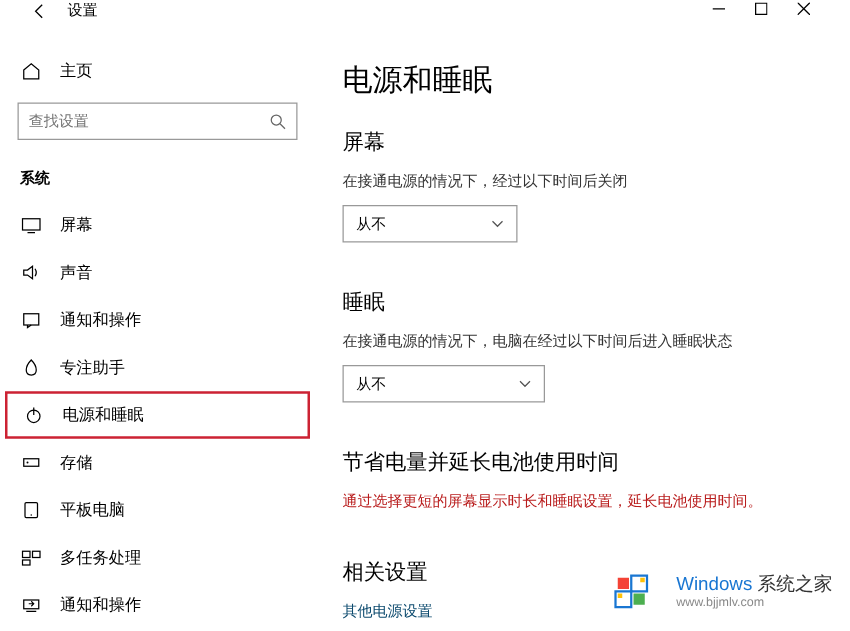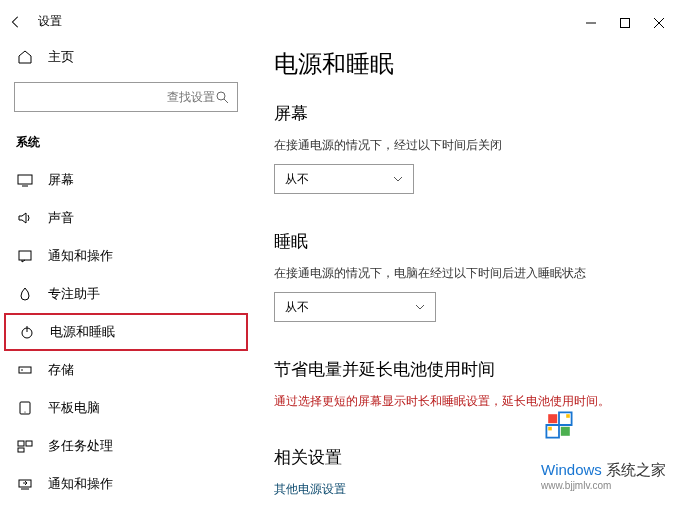--- a/index.html
+++ b/index.html
@@ -1,48 +1,48 @@
 <!DOCTYPE html>
 <html><head>
   <meta charset="utf-8">
   <style>
     * { margin: 0; padding: 0; box-sizing: border-box; }
     body { font-family: "Microsoft YaHei", "Segoe UI", sans-serif; font-size: 13px; color: #000; background: #fff; width: 680px; height: 505px; overflow: hidden; position: relative; }
     
-    .titlebar { height: 30px; display: flex; align-items: flex-end; padding: 0 8px; }
+    .titlebar { height: 30px; display: flex; align-items: flex-start; padding: 0 24px; }
     .titlebar-left { display: flex; align-items: center; gap: 14px; }
     .back-arrow { width: 16px; height: 16px; display: flex; align-items: center; justify-content: center; }
     .title-text { font-size: 12px; }
     .titlebar-right { margin-left: auto; display: flex; gap: 20px; padding-right: 6px; }
     .wc { width: 14px; height: 14px; display: flex; align-items: center; justify-content: center; }
     
     .body-area { display: flex; height: calc(100% - 30px); }
     
     .sidebar { width: 252px; padding: 8px 0 0 0; }
     .home-row { display: flex; align-items: center; gap: 14px; padding: 10px 16px; }
     .icon-slot { width: 18px; height: 18px; display: flex; align-items: center; justify-content: center; flex-shrink: 0; }
     .search-box { margin: 6px 14px 14px 14px; height: 30px; border: 1px solid #999; display: flex; align-items: center; padding: 0 8px; background: #fff; }
-    .search-box input { border: none; outline: none; flex: 1; font-size: 12px; font-family: inherit; color: #666; background: transparent; text-align: right; }
+    .search-box input { border: none; outline: none; flex: 1; font-size: 12px; font-family: inherit; color: #666; background: transparent; }
     .search-icon { width: 14px; height: 14px; }
     .section-header { padding: 8px 16px 10px; font-size: 12px; font-weight: 600; }
     .nav-list { display: flex; flex-direction: column; }
     .nav-item { display: flex; align-items: center; gap: 14px; padding: 10px 16px; cursor: pointer; }
     .nav-item.highlighted { border: 2px solid #c23; margin: 0 4px; padding: 8px 12px; }
     .nav-label { font-size: 13px; }
     
     .content { flex: 1; padding: 18px 26px 0 22px; overflow: hidden; }
     .page-title { font-size: 24px; font-weight: 400; margin-bottom: 22px; }
     .sub-heading { font-size: 17px; font-weight: 400; margin-bottom: 12px; }
     .desc-text { font-size: 12px; color: #333; margin-bottom: 10px; }
     .dropdown { width: 140px; height: 30px; border: 1px solid #999; display: flex; align-items: center; justify-content: space-between; padding: 0 10px; font-size: 12px; margin-bottom: 36px; background: #fff; }
     .dropdown .chev { width: 10px; height: 10px; }
     .info-text { font-size: 12px; color: #b91c1c; margin-bottom: 36px; margin-top: 8px; }
     .link-text { font-size: 12px; color: #0c4a6e; margin-top: 8px; }
     
-    .watermark { position: absolute; right: 14px; bottom: 14px; display: flex; align-items: flex-start; gap: 18px; pointer-events: none; flex-direction: column; }
+    .watermark { position: absolute; right: 14px; bottom: 14px; display: flex; align-items: center; gap: 18px; pointer-events: none; }
     .wm-logo { width: 36px; height: 36px; }
     .wm-text { display: flex; flex-direction: column; }
     .wm-main { font-size: 15px; color: #333; }
     .wm-main .blue { color: #1976d2; font-weight: 500; }
     .wm-sub { font-size: 10px; color: #888; }
     
     svg { display: block; }
   </style>
 </head>
 <body>

